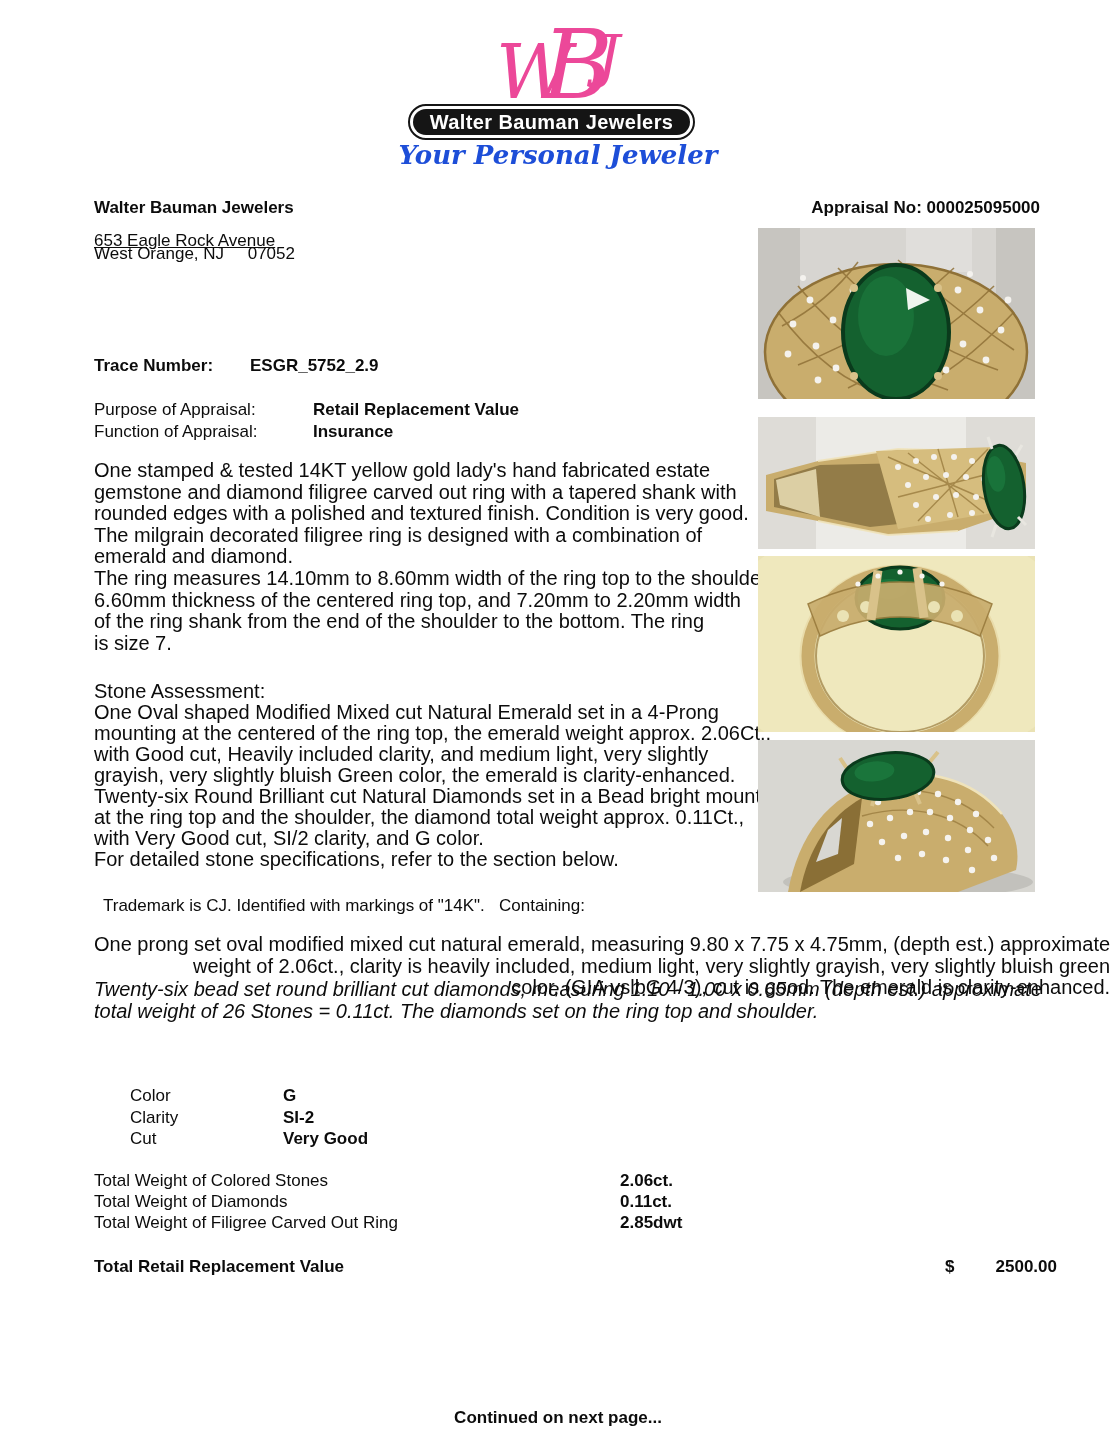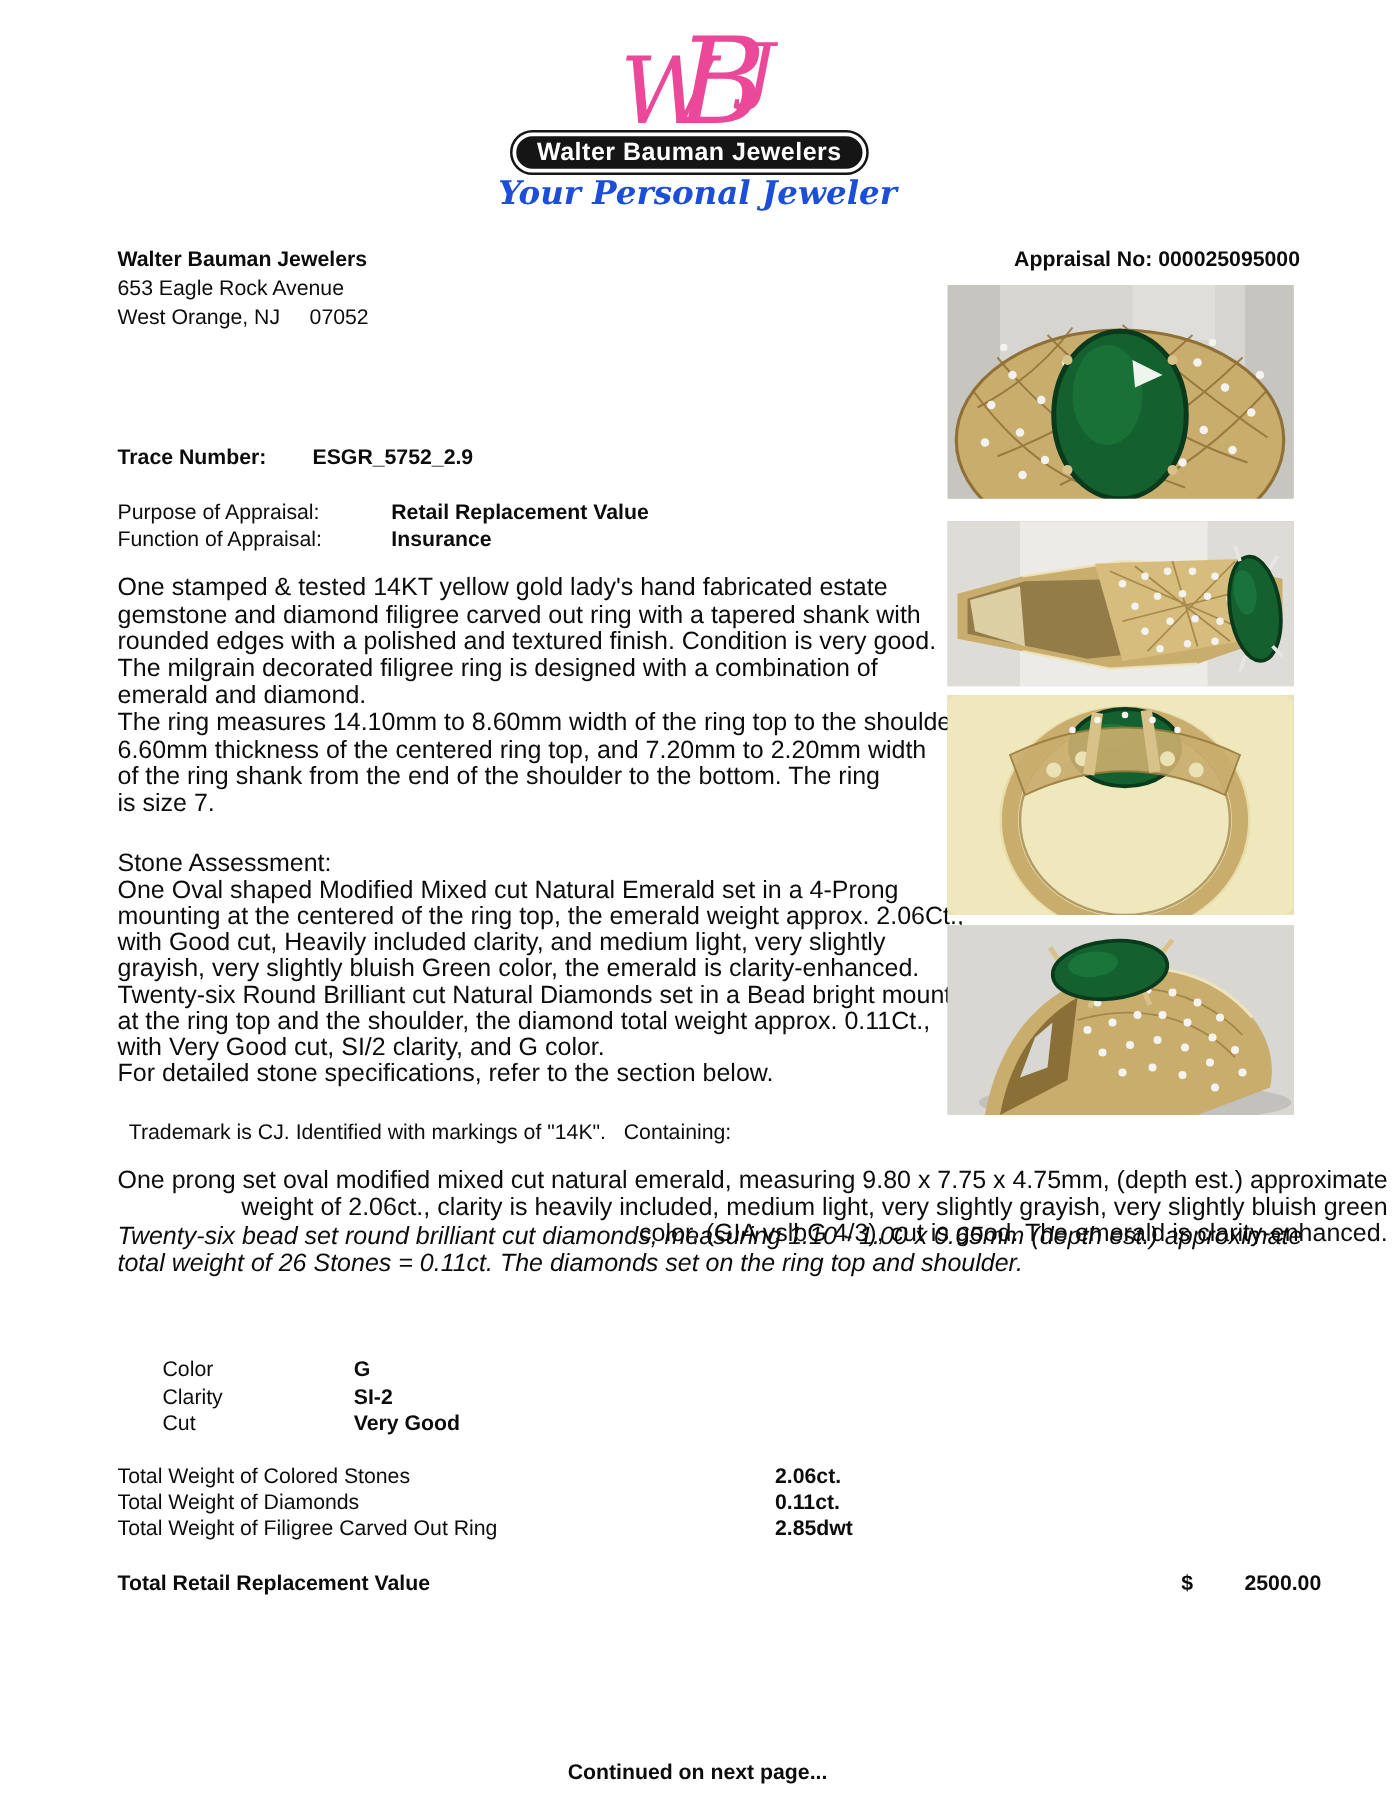--- a/index.html
+++ b/index.html
@@ -50,21 +50,21 @@
 
   <div class="abs monogram">
     <span class="mW">W</span><span class="mB">B</span><span class="mJ">J</span>
   </div>
   <div class="abs banner-outer">
     <div class="banner-inner">Walter Bauman Jewelers</div>
   </div>
   <div class="abs tagline">Your Personal Jeweler</div>
 
   <div class="abs fs b" style="left:94px; top:198px;">Walter Bauman Jewelers</div>
-  <div class="abs fs pre" style="left:94px; top:221px;">653 Eagle Rock Avenue</div>
+  <div class="abs fs pre" style="left:94px; top:231px;text-decoration:underline;">653 Eagle Rock Avenue</div>
   <div class="abs fs pre" style="left:94px; top:244px;">West Orange, NJ     07052</div>
   <div class="abs fs b" style="left:700px; top:198px; width:340px; text-align:right;">Appraisal No: 000025095000</div>
 
   <div class="abs fs b" style="left:94px;  top:356px;">Trace Number:</div>
   <div class="abs fs b" style="left:250px; top:356px;">ESGR_5752_2.9</div>
   <div class="abs fs" style="left:94px;  top:400px;">Purpose of Appraisal:</div>
   <div class="abs fs b" style="left:313px; top:400px;">Retail Replacement Value</div>
   <div class="abs fs" style="left:94px;  top:422px;">Function of Appraisal:</div>
   <div class="abs fs b" style="left:313px; top:422px;">Insurance</div>
 

